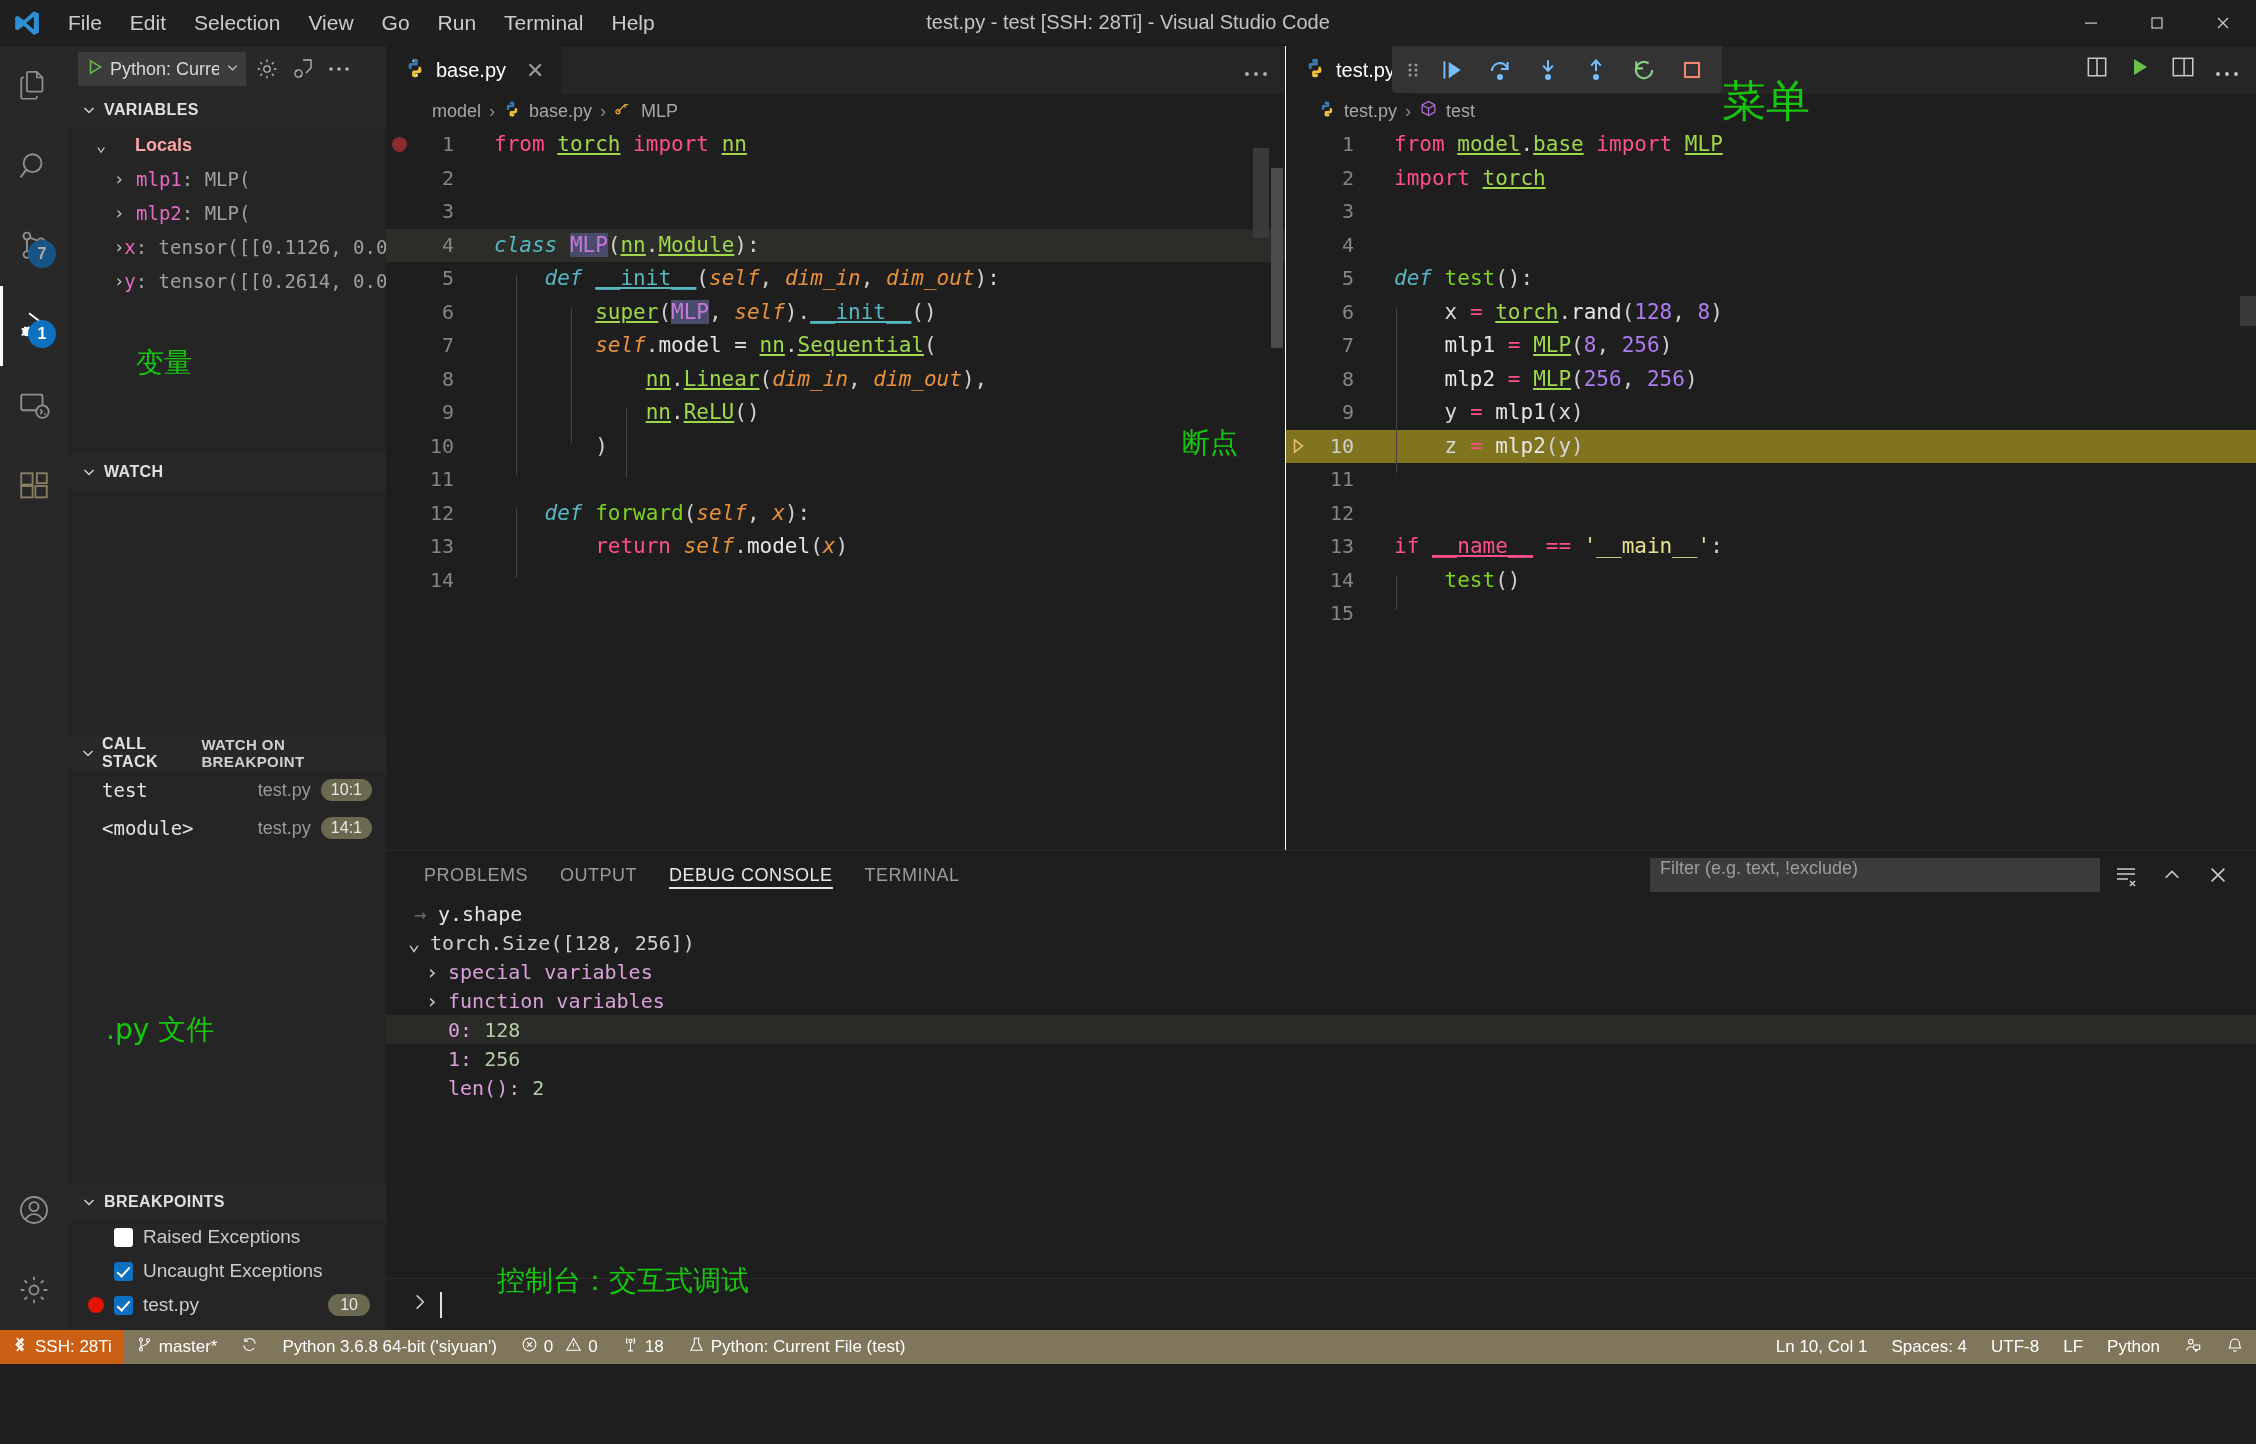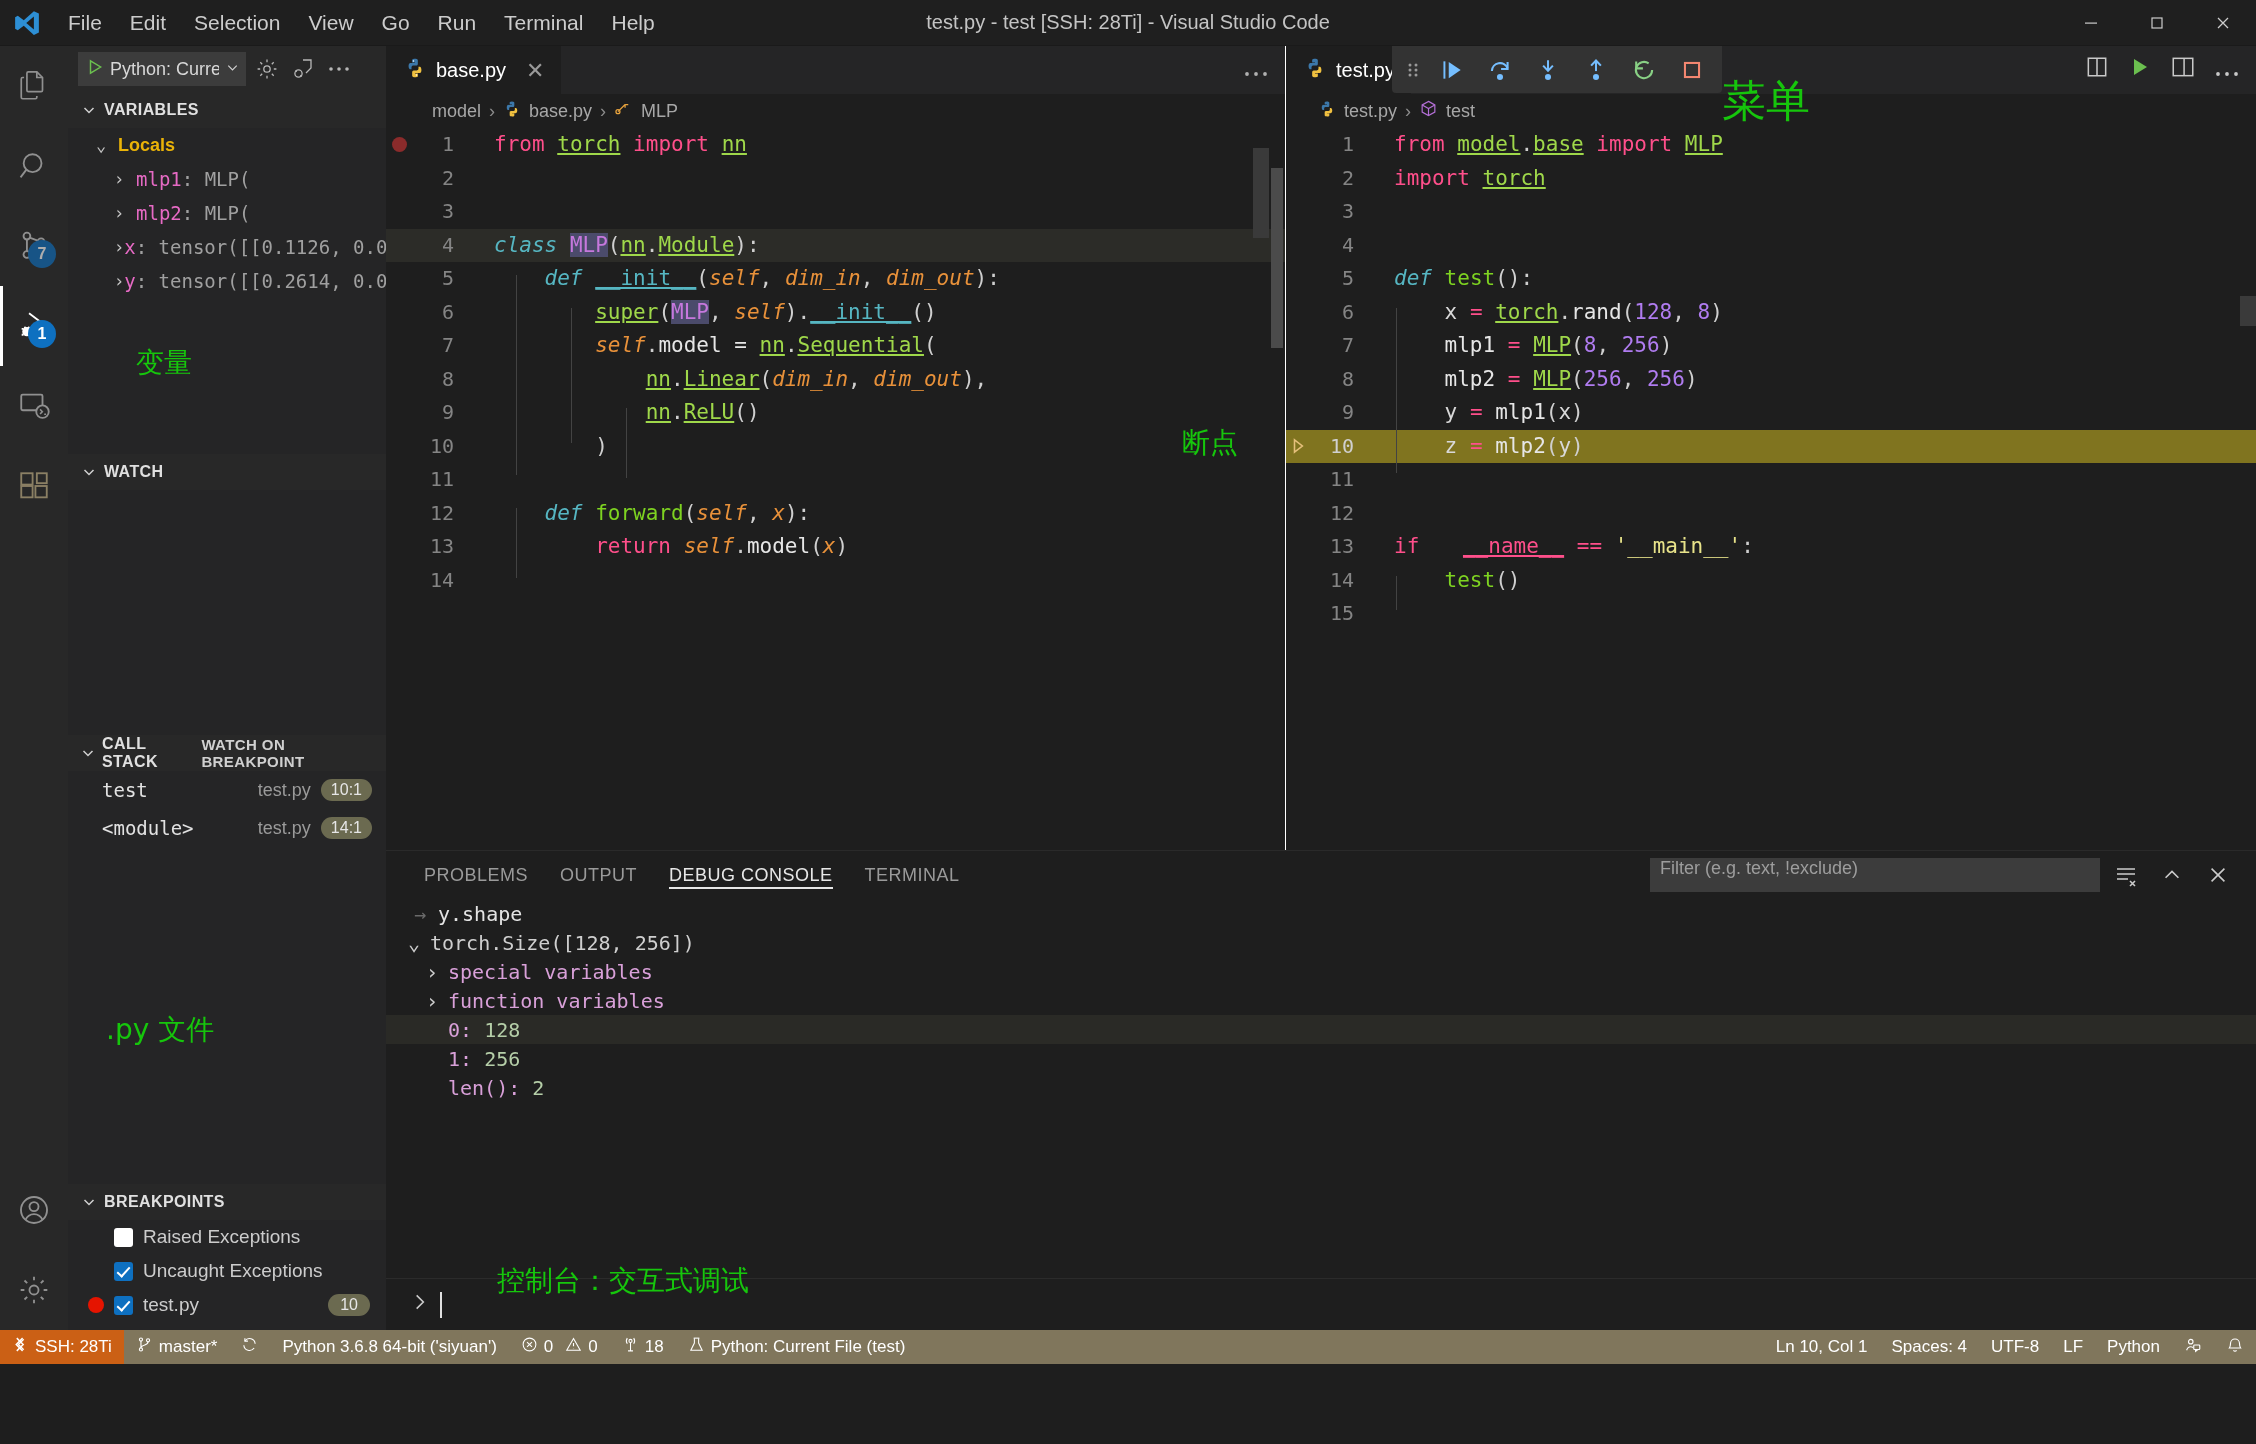--- a/index.html
+++ b/index.html
@@ -79,21 +79,21 @@
 
   .var-row {
     height: 34px; display: flex; align-items: center; font-size: 19px;
     font-family: "DejaVu Sans Mono", monospace; white-space: nowrap; overflow: hidden;
   }
   .var-row.indent1 { padding-left: 28px; }
   .var-row.indent2 { padding-left: 46px; }
   .var-row.sel { background: #37373d; }
   .twisty { width: 22px; color:#c5c5c5; font-size:17px; display:inline-block; }
   .vname { color: #e66ac4; }
-  .vname.plain { color:#eab308; font-weight:700; font-family:"Liberation Sans",sans-serif; font-size:18px;}
+  .vname.plain { color:#fca5a5; font-weight:700; font-family:"Liberation Sans",sans-serif; font-size:18px;margin-left:17px;}
   .vval { color: #a0a0a0; }
 
   .panel-fill { background:#252526; }
 
   .cs-row {
     height: 38px; display: flex; align-items: center; font-size: 19px;
     padding-left: 34px; font-family: "DejaVu Sans Mono", monospace; color:#e2e2e2;
   }
   .cs-file { margin-left: auto; color: #9a9a9a; font-size: 18px; font-family:"Liberation Sans",sans-serif;}
   .cs-pos {
@@ -163,21 +163,21 @@
   .t-fn2     { color: #7ed321; }
   .t-self    { color: #e8913a; font-style: italic; }
   .t-param   { color: #e8913a; font-style: italic; }
   .t-plain   { color: #e6e6e6; }
   .t-punct   { color: #cfcfcf; }
   .t-dunder  { color: #56b6c2; text-decoration: underline; }
   .t-num     { color: #b07cf0; }
   .t-str     { color: #e8e38a; }
   .t-op      { color: #ff4f8b; }
   .t-var     { color: #d8d8d8; }
-  .t-name    { color: #ff4f8b; text-decoration: underline; margin-left: 31px; }
+  .t-name    { color: #ff4f8b; text-decoration: underline; }
 
   .indent-guide {
     position:absolute; top:0; bottom:0; width:1px; background:#434343;
   }
 
   .scroll-track {
     position:absolute; right:0; top:0; bottom:0; width: 16px;
   }
   .scroll-thumb { position:absolute; right:2px; width:12px; background:#4b4b4b; }
 

